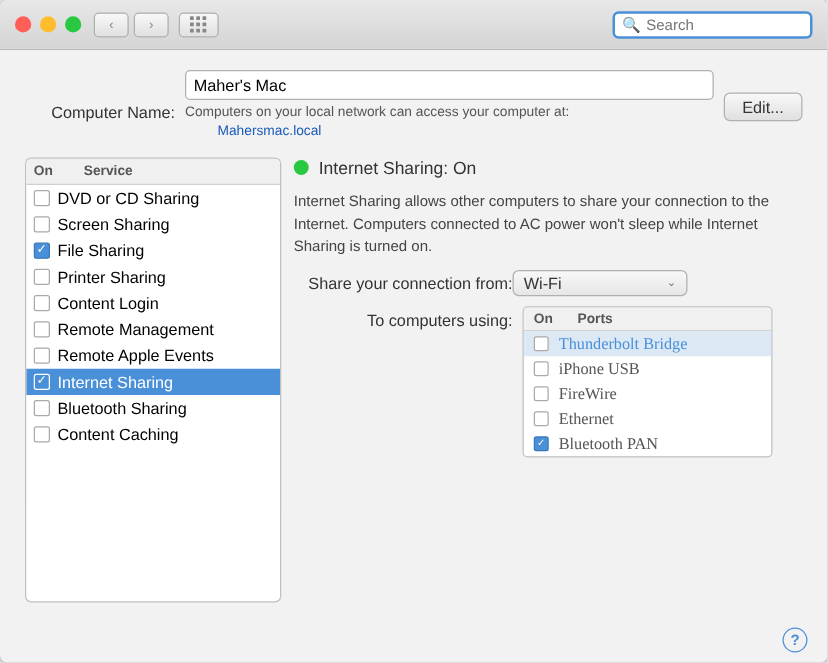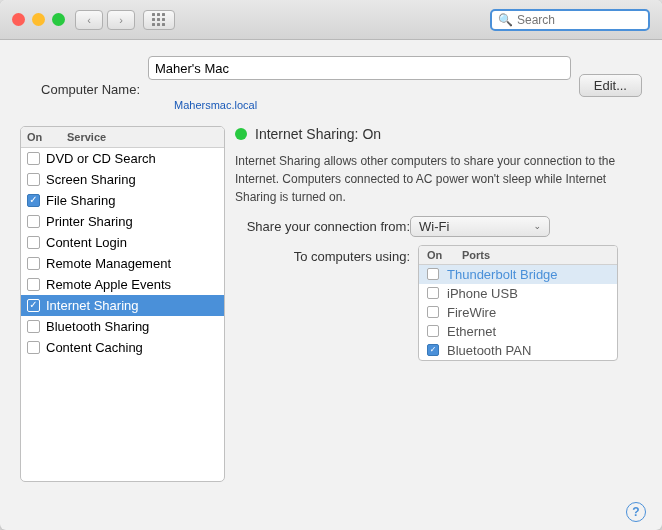--- a/index.html
+++ b/index.html
@@ -386,20 +386,21 @@
       color: #555;
     }
 
     .ports-col-on { width: 35px; }
     .ports-col-name { flex: 1; }
 
     .port-item {
       display: flex;
       align-items: center;
       padding: 2px 8px;
+      font-family: Liberation Serif, serif;
     }
 
     .port-item.highlighted {
       background: #dce9f5;
     }
 
     .port-checkbox {
       width: 12px;
       height: 12px;
       border: 1px solid #aaa;
@@ -493,37 +494,37 @@
 
   <div class="content">
 
     <div class="computer-name-row">
       <div style="display:flex; flex-direction:column; align-items:flex-end; min-width:120px; padding-top:4px;">
         <span class="computer-name-label">Computer Name:</span>
       </div>
       <div class="computer-name-right">
         <input class="computer-name-input" type="text" value="Maher's Mac" style="">
         <div class="computer-name-hint">
-          <br>
+          <span>Computers on your local network can access your computer at:</span><br>
           <a href="#">Mahersmac.local</a>
         </div>
       </div>
       <button class="edit-btn">Edit...</button>
     </div>
 
     <div class="main-panel">
 
       <div class="service-list">
         <div class="service-list-header">
           <span class="col-on">On</span>
           <span class="col-service">Service</span>
         </div>
         <div class="service-item">
           <div class="checkbox"></div>
-          <span class="service-name">DVD or CD Search</span>
+          <span class="service-name">DVD or CD Sharing</span>
         </div>
         <div class="service-item">
           <div class="checkbox"></div>
           <span class="service-name">Screen Sharing</span>
         </div>
         <div class="service-item">
           <div class="checkbox checked"></div>
           <span class="service-name">File Sharing</span>
         </div>
         <div class="service-item">

